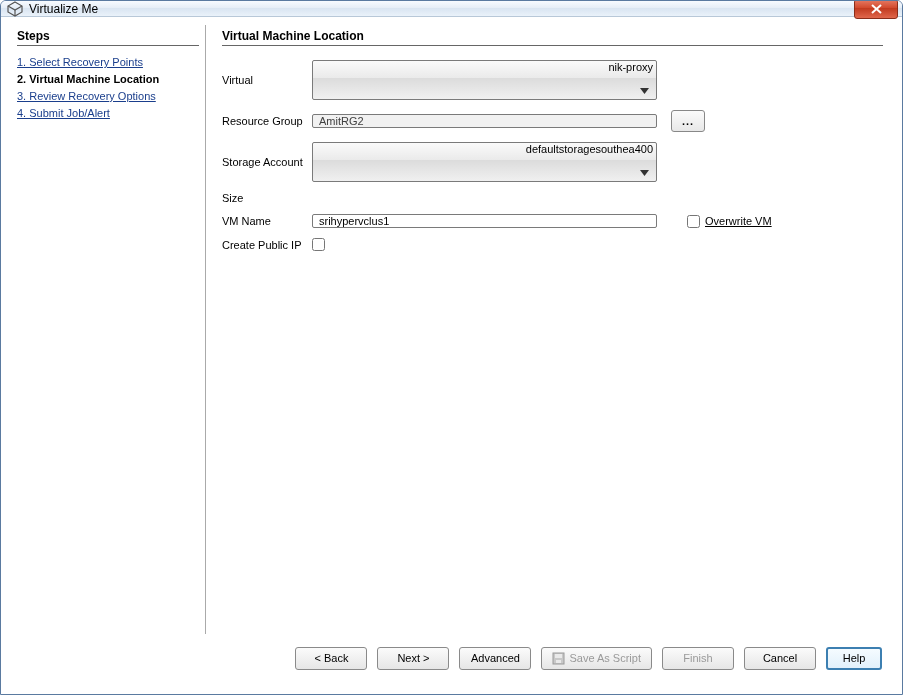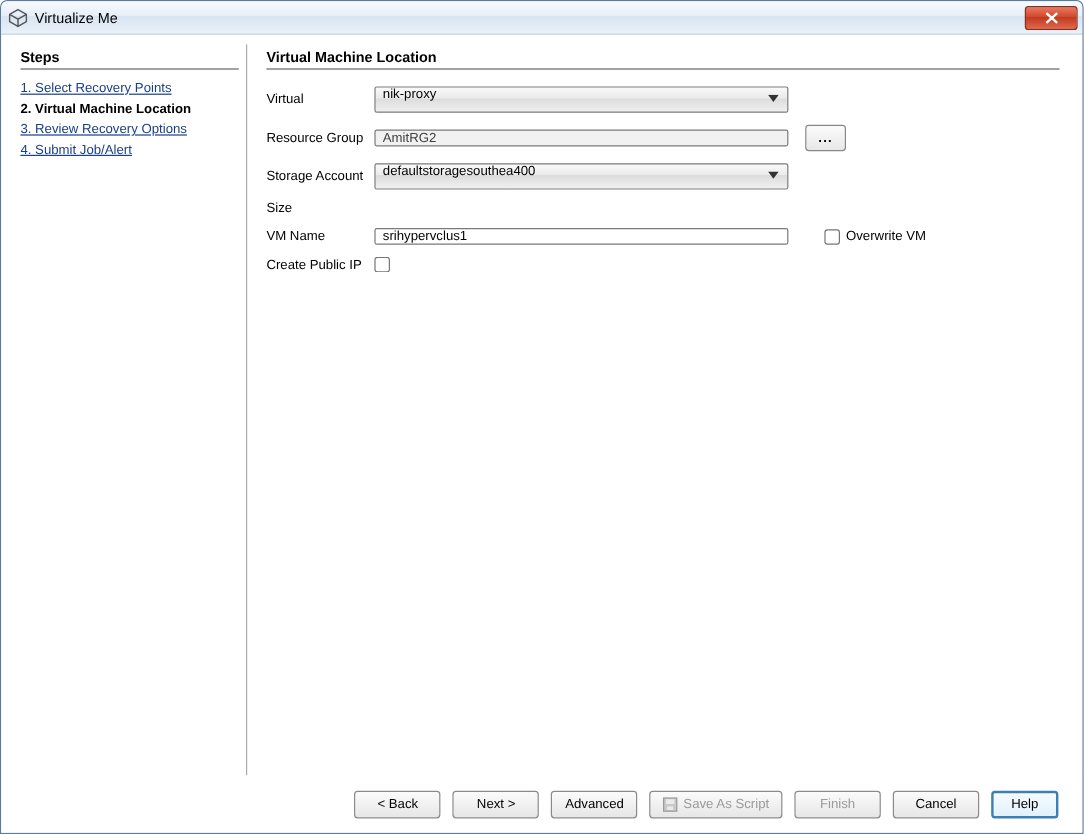--- a/index.html
+++ b/index.html
@@ -9,21 +9,21 @@
     font-size: 11px;
     background: #fff;
     color: #000;
     width: 903px;
     height: 695px;
     overflow: hidden;
     border: 1px solid #5a7aa0;
     border-radius: 6px 6px 0 0;
   }
   .titlebar {
-    height: 28px;
+    height: 16px;
     background: linear-gradient(#f7fbff, #e6eef7 45%, #d8e4f1 46%, #eaf2fa);
     display: flex;
     align-items: center;
     padding: 0 0 0 6px;
     border-bottom: 1px solid #b8c8d8;
   }
   .titlebar .app-icon {
     width: 16px; height: 16px;
     margin-right: 6px;
     display: inline-flex;
@@ -96,28 +96,29 @@
     display: flex;
     align-items: center;
     margin-bottom: 10px;
   }
   .form-row .lbl {
     width: 90px;
     padding-right: 6px;
   }
   .combo {
     width: 345px;
-    height: 22px;
+    height: 40px;
     border: 1px solid #7a7a7a;
     border-radius: 2px;
     background: linear-gradient(#fafafa, #eaeaea 45%, #dcdcdc 46%, #f0f0f0);
     display: flex;
-    align-items: flex-start;
+    align-items: flex-end;
     padding: 0 3px 0 6px;
     cursor: pointer;
+    flex-direction: column;
   }
   .combo .val { flex: 1; }
   .combo .arrow {
     width: 17px; height: 17px;
     display: flex; align-items: center; justify-content: center;
   }
   .combo .arrow svg { width: 9px; height: 6px; }
   .textfield {
     width: 345px;
     height: 14px;
@@ -141,20 +142,21 @@
     background: linear-gradient(#fbfbfb, #e8e8e8);
     cursor: pointer;
     display: flex; align-items: center; justify-content: center;
     font-weight: bold;
     letter-spacing: 1px;
   }
   .checkbox-wrap {
     display: inline-flex;
     align-items: center;
     gap: 5px;
+    text-decoration: underline;
   }
   .checkbox-wrap input { margin: 0; width: 13px; height: 13px; }
   .footer {
     height: 48px;
     display: flex;
     align-items: center;
     justify-content: flex-end;
     gap: 10px;
     padding: 0 20px;
     background: #fff;

